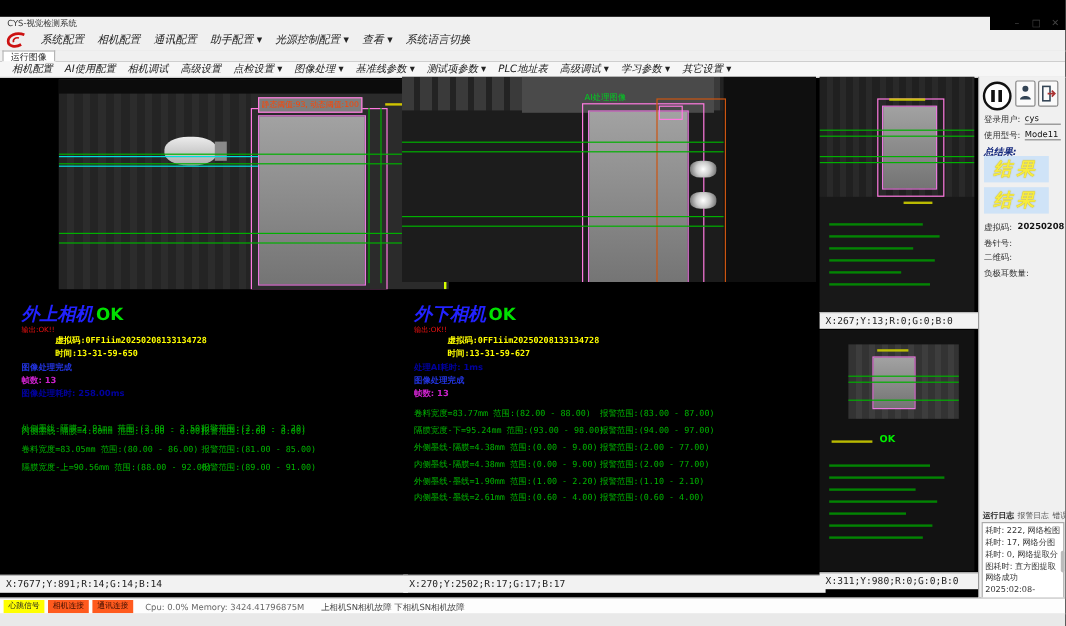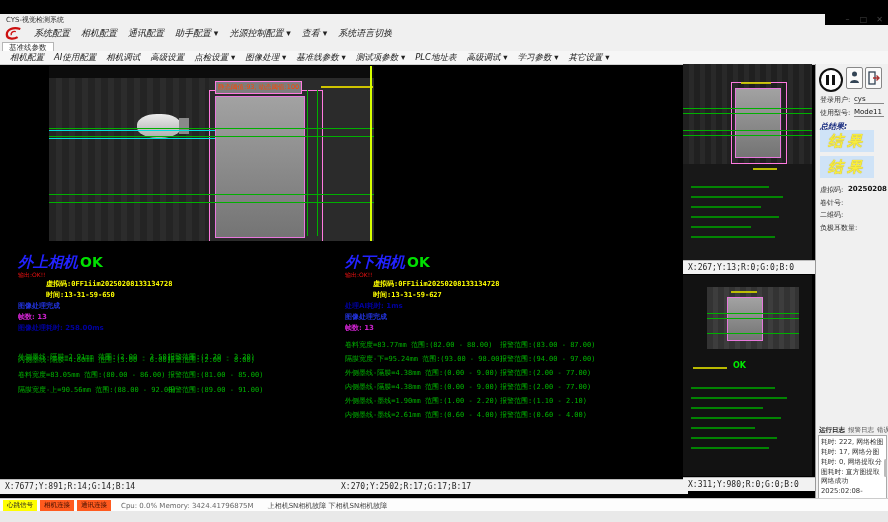--- a/index.html
+++ b/index.html
@@ -92,21 +92,21 @@
     <span class="menu-item">系统配置</span>
     <span class="menu-item">相机配置</span>
     <span class="menu-item">通讯配置</span>
     <span class="menu-item">助手配置 ▾</span>
     <span class="menu-item">光源控制配置 ▾</span>
     <span class="menu-item">查看 ▾</span>
     <span class="menu-item">系统语言切换</span>
   </div>
 
   <div class="abs tabrow">
-    <div class="abs tab">基准线参数</div>
+    <div class="abs tab">运行图像</div>
   </div>
 
   <div class="abs toolbar">
     <span class="tool-item">相机配置</span>
     <span class="tool-item">AI使用配置</span>
     <span class="tool-item">相机调试</span>
     <span class="tool-item">高级设置</span>
     <span class="tool-item">点检设置 ▾</span>
     <span class="tool-item">图像处理 ▾</span>
     <span class="tool-item">基准线参数 ▾</span>
@@ -130,20 +130,36 @@
     <div class="hline g" style="left:0;top:70px;width:325px;"></div>
     <div class="hline g" style="left:0;top:128px;width:325px;"></div>
     <div class="hline g" style="left:0;top:136px;width:325px;"></div>
     <div class="vline g" style="left:258px;top:24px;height:146px;"></div>
     <div class="vline g" style="left:268px;top:24px;height:146px;"></div>
     <div class="hline y" style="left:272px;top:20px;width:52px;height:2px;"></div>
     <div class="vline" style="left:321px;top:0;height:175px;width:2px;background:#d6ff00;"></div>
     <div class="ov-label" style="left:166px;top:15px;">静态阈值:93, 动态阈值:100</div>
   </div>
 
+  <div class="abs img-panel" style="left:335px;top:64px;width:345px;height:171px;background:#1c1c1c;">
+    <div class="abs" style="left:0;top:0;width:345px;height:28px;background:repeating-linear-gradient(90deg,#3a3a3a 0 10px,#232323 10px 15px);"></div>
+    <div class="abs" style="left:100px;top:0;width:160px;height:30px;background:#4a4a4a;"></div>
+    <div class="abs" style="left:268px;top:0;width:77px;height:171px;background:#0f0f0f;"></div>
+    <div class="mrect" style="left:150px;top:22px;width:100px;height:154px;"></div>
+    <div class="electrode" style="left:155px;top:28px;width:82px;height:144px;"></div>
+    <div class="orect" style="left:212px;top:18px;width:56px;height:156px;"></div>
+    <div class="mrect" style="left:214px;top:24px;width:18px;height:10px;"></div>
+    <div class="weld" style="left:240px;top:70px;width:22px;height:14px;"></div>
+    <div class="weld" style="left:240px;top:96px;width:22px;height:14px;"></div>
+    <div class="hline g" style="left:0;top:54px;width:268px;"></div>
+    <div class="hline g" style="left:0;top:62px;width:268px;"></div>
+    <div class="hline g" style="left:0;top:116px;width:268px;"></div>
+    <div class="hline g" style="left:0;top:124px;width:268px;"></div>
+    <div class="ai-label" style="left:152px;top:12px;">AI处理图像</div>
+  </div>
 
   <div class="cam-name" style="left:18px;top:253px;">
     <span>外上相机</span><span class="cam-ok">OK</span>
   </div>
   <div class="note-red" style="left:18px;top:271px;">输出:OK!!</div>
   <div class="line-y" style="left:18px;top:279px;">虚拟码:0FF1iim20250208133134728</div>
   <div class="line-y" style="left:18px;top:290px;">时间:13-31-59-650</div>
   <div class="line-b" style="left:18px;top:301px;">图像处理完成</div>
   <div class="line-m" style="left:18px;top:312px;">帧数: 13</div>
   <div class="line-db" style="left:18px;top:323px;">图像处理耗时: 258.00ms</div>

